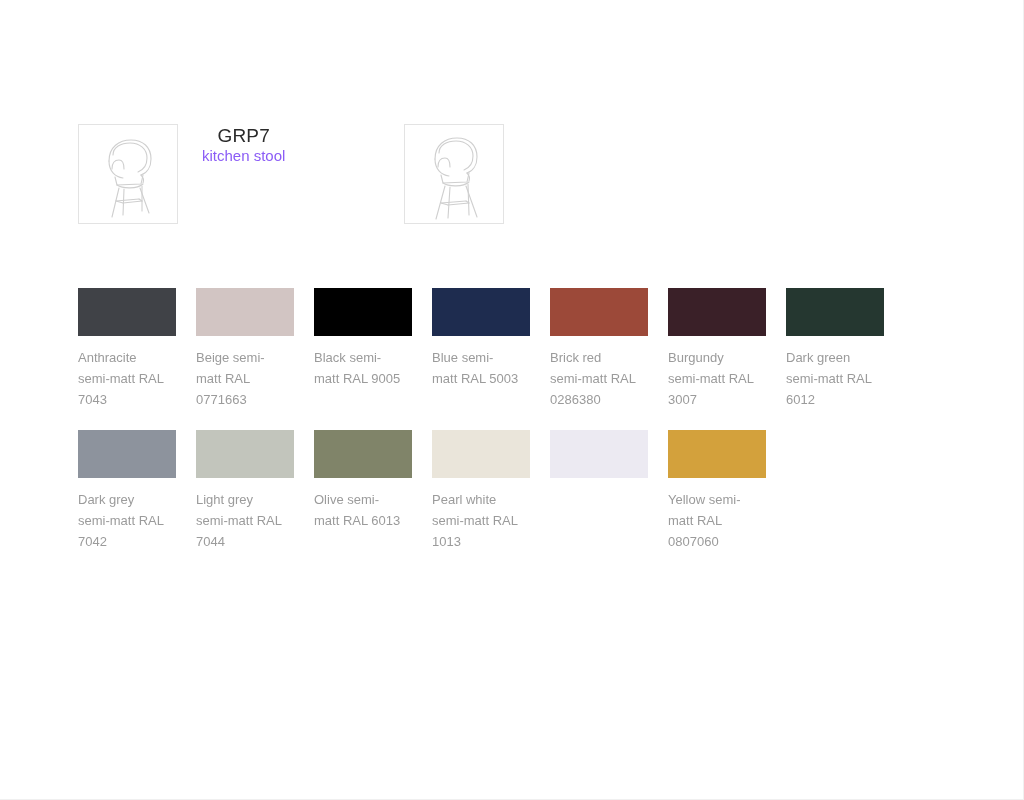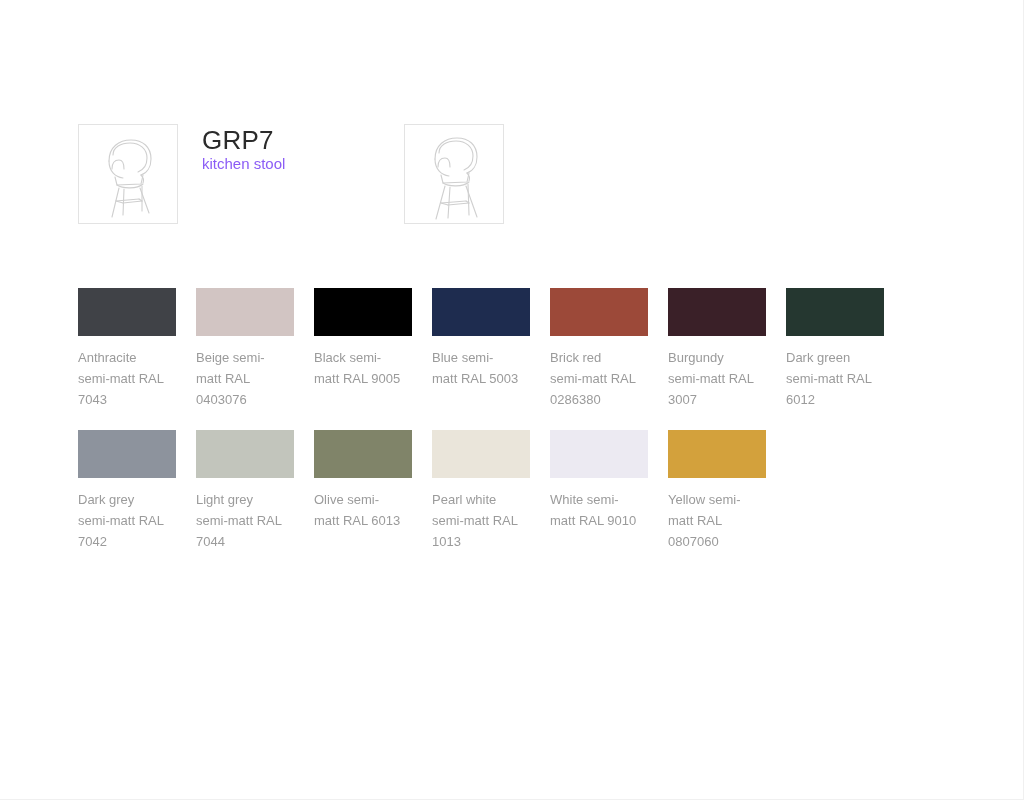--- a/index.html
+++ b/index.html
@@ -43,24 +43,25 @@
   }
 
   .thumb svg { display: block; }
 
   .product-info {
     margin-left: 24px;
     padding-top: 2px;
   }
 
   .product-code {
-    font-size: 26px;
+    font-size: 19px;
     color: #2b2b2b;
     line-height: 1.1;
     letter-spacing: .2px;
+    text-align: center;
   }
 
   .product-type {
     font-size: 15px;
     color: #8b5cf6;
     line-height: 1.2;
   }
 
   .dims {
     margin-top: 17px;
@@ -168,21 +169,21 @@
     <div class="swatch-cell">
       <div class="swatch-chip" style="background: rgb(64, 66, 71);"></div>
       <div class="swatch-label">Anthracite
 semi-matt RAL
 7043</div>
     </div>
     <div class="swatch-cell">
       <div class="swatch-chip" style="background: rgb(210, 197, 195);"></div>
       <div class="swatch-label">Beige semi-
 matt RAL
-0403076</div>
+0771663</div>
     </div>
     <div class="swatch-cell">
       <div class="swatch-chip" style="background: rgb(0, 0, 0);"></div>
       <div class="swatch-label">Black semi-
 matt RAL 9005</div>
     </div>
     <div class="swatch-cell">
       <div class="swatch-chip" style="background: rgb(30, 44, 79);"></div>
       <div class="swatch-label">Blue semi-
 matt RAL 5003</div>
@@ -223,22 +224,20 @@
 matt RAL 6013</div>
     </div>
     <div class="swatch-cell">
       <div class="swatch-chip" style="background: rgb(234, 229, 218);"></div>
       <div class="swatch-label">Pearl white
 semi-matt RAL
 1013</div>
     </div>
     <div class="swatch-cell">
       <div class="swatch-chip" style="background: rgb(236, 234, 242);"></div>
-      <div class="swatch-label">White semi-
-matt RAL 9010</div>
     </div>
     <div class="swatch-cell">
       <div class="swatch-chip" style="background: rgb(211, 161, 60);"></div>
       <div class="swatch-label">Yellow semi-
 matt RAL
 0807060</div>
     </div>
   </div>
 
 </body></html>

